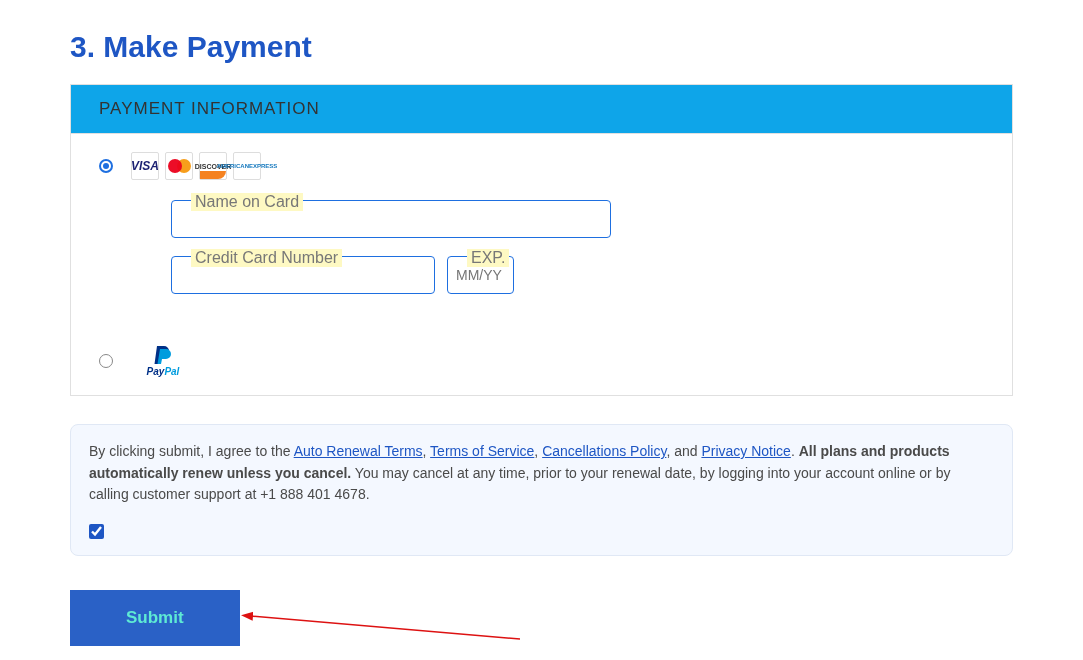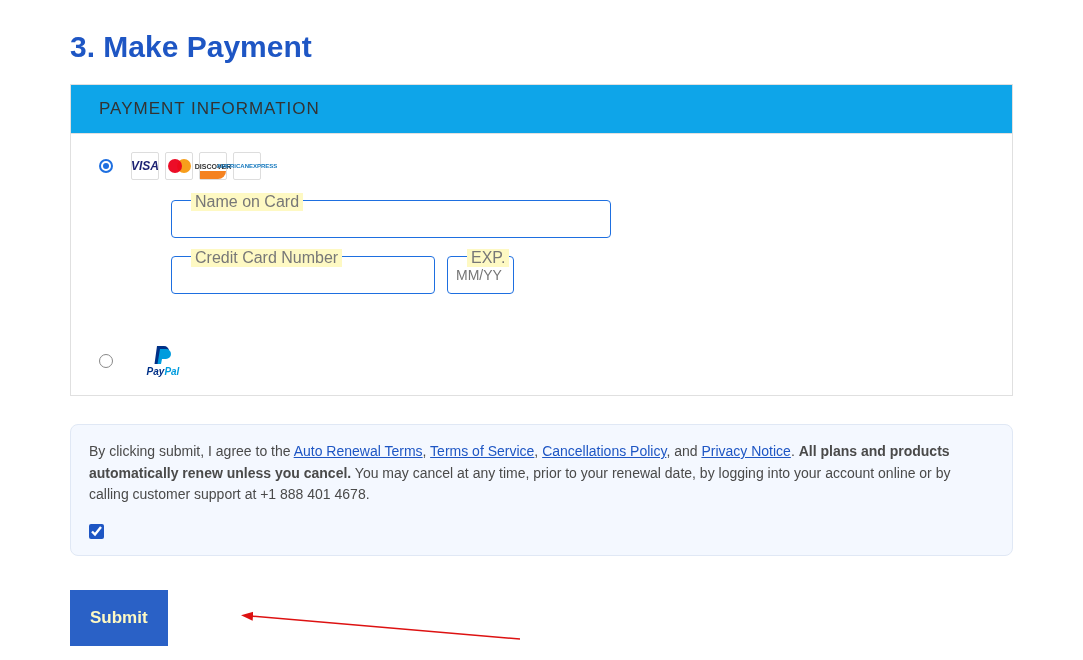--- a/index.html
+++ b/index.html
@@ -141,23 +141,23 @@
     gap: 8px;
     font-size: 14px;
     color: #4a4a4a;
   }
   .opt-in input[type=checkbox]{
     width:15px; height:15px; accent-color:#1e56c4;
   }
   .submit-wrap { position: relative; margin-top: 34px; }
   .submit-btn {
     background: #2a61c6;
-    color: #fef9c3;
+    color: #5eead4;
     border: none;
-    padding: 18px 20px;
+    padding: 18px 56px;
     font-size: 17px;
     font-weight: 600;
     cursor: pointer;
   }
   .arrow-svg {
     position: absolute;
     left: 170px;
     top: 14px;
     pointer-events: none;
   }

